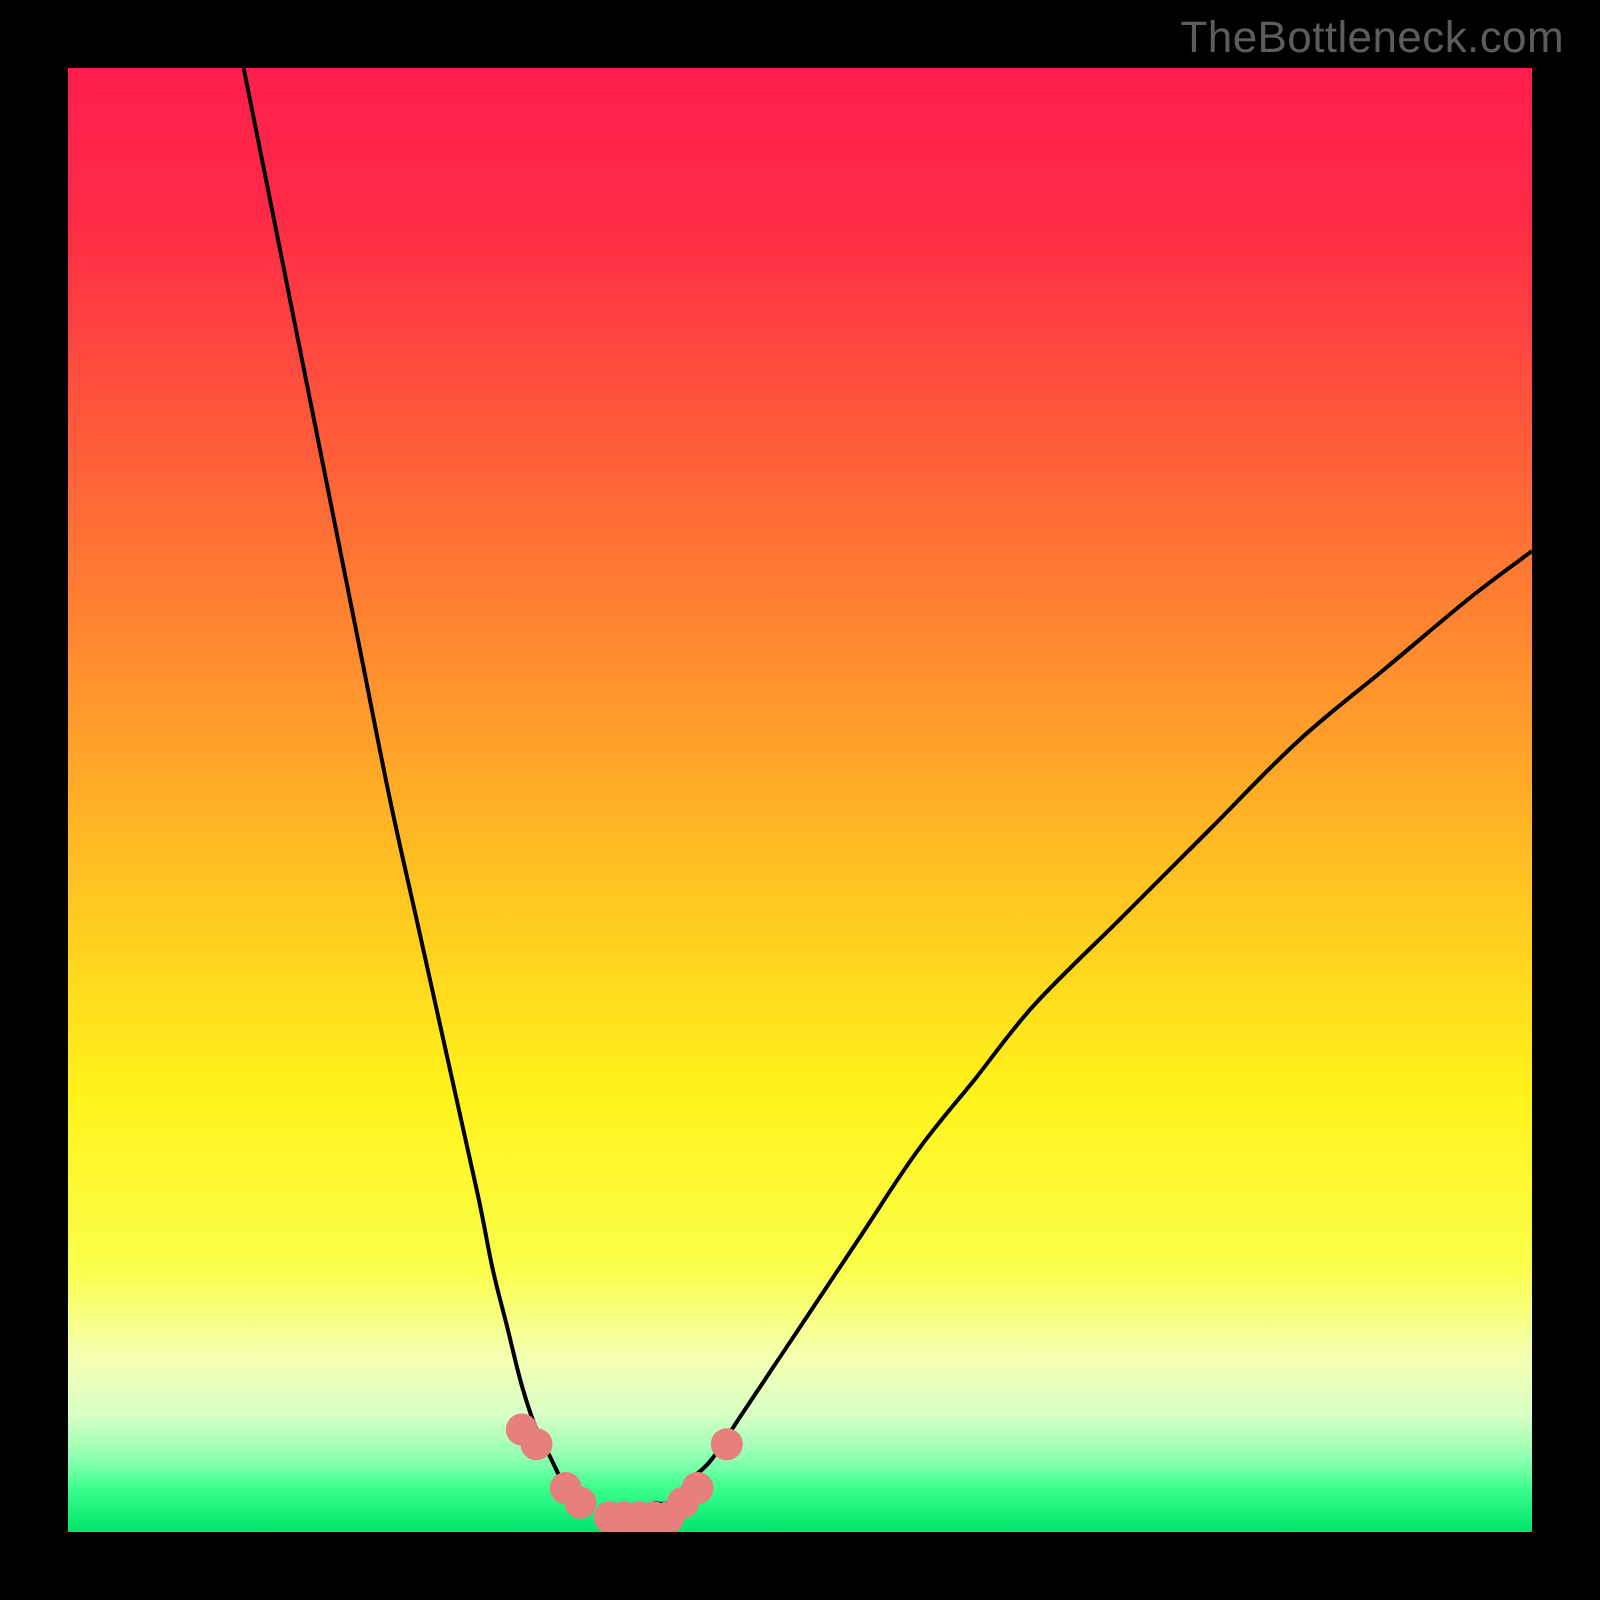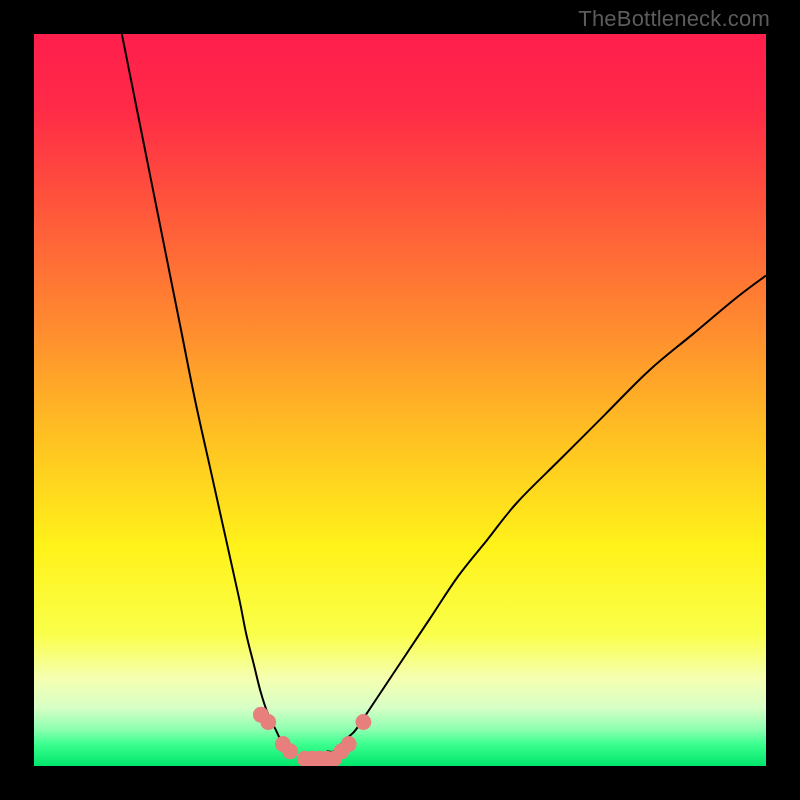--- a/index.html
+++ b/index.html
@@ -13,21 +13,21 @@
   }
   .frame {
     position: relative;
     width: 800px;
     height: 800px;
     background: #000;
   }
   .watermark {
     position: absolute;
     top: 6px;
-    right: 30px;
+    right: 18px;
     color: #5c5c5c;
     font-size: 22px;
     font-weight: 500;
     letter-spacing: 0.2px;
     z-index: 5;
   }
   svg.plot {
     position: absolute;
     left: 34px;
     top: 34px;

